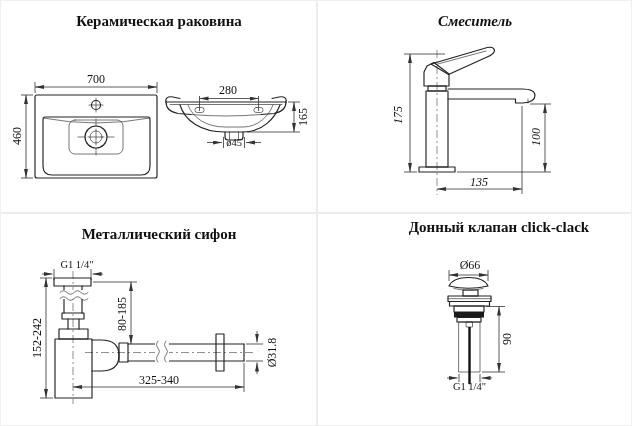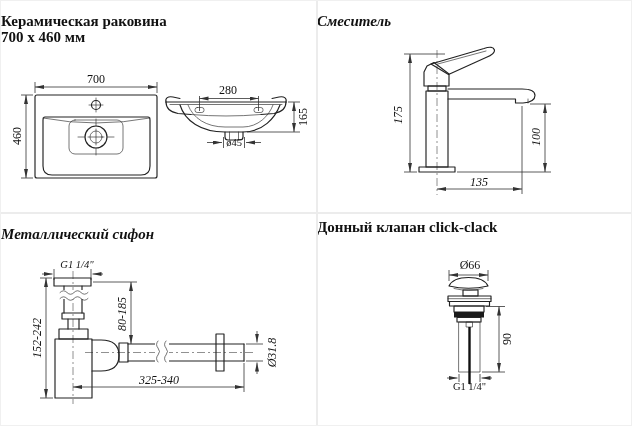--- a/index.html
+++ b/index.html
@@ -3,43 +3,42 @@
 <meta charset="utf-8">
 <style>
   html,body{margin:0;padding:0;background:#fff;}
   #canvas{position:relative;width:632px;height:426px;background:#ffffff;
           font-family:"Liberation Serif","DejaVu Serif",serif;overflow:hidden;
           border:1px solid #f0f0f0;box-sizing:border-box;}
   .divider-v{position:absolute;left:315px;top:0;width:2px;height:426px;background:#ececec;}
   .divider-h{position:absolute;left:0;top:211px;width:632px;height:2px;background:#ececec;}
   .quad{position:absolute;width:316px;height:213px;}
   #q-sink{left:0;top:0;} #q-mixer{left:316px;top:0;font-style:italic;}
-  #q-siphon{left:0;top:213px;font-style:italic;} #q-valve{left:316px;top:206px;padding-left:48px;}
-  .qtitle{position:absolute;left:0;top:12px;width:100%;text-align:left;
+  #q-siphon{left:0;top:213px;} #q-valve{left:316px;top:206px;padding-left:48px;}
+  .qtitle{position:absolute;left:0;top:12px;width:100%;text-align:center;
           font-weight:bold;font-size:15px;line-height:16px;color:#111;}
   .quad svg{position:absolute;left:0;top:0;}
   svg .dl{fill:none;stroke:#222;stroke-width:1.15;stroke-linejoin:round;stroke-linecap:round;}
   svg .dt{fill:none;stroke:#2b2b2b;stroke-width:.65;stroke-linejoin:round;stroke-linecap:round;}
   svg .dim{fill:none;stroke:#333;stroke-width:.8;}
   svg .cl{fill:none;stroke:#555;stroke-width:.65;stroke-dasharray:8 3 2 3;}
   svg .brk{fill:#fff;stroke:none;}
   svg text.t{font-family:"Liberation Serif","DejaVu Serif",serif;font-size:12px;fill:#111;
              text-anchor:middle;dominant-baseline:central;}
   svg text.s{font-family:"Liberation Serif","DejaVu Serif",serif;font-size:10.5px;fill:#111;
              text-anchor:middle;dominant-baseline:central;}
 </style>
 </head>
 <body>
 
 <div id="canvas">
 
   <div class="quad" id="q-sink">
     <div class="qtitle">
       <div>Керамическая раковина</div>
-      <div>700 x 460 мм</div>
     </div>
     <svg width="316" height="213" viewBox="0 0 316 213">
       <defs>
         <marker id="q1e" orient="auto" markerUnits="userSpaceOnUse" markerWidth="10" markerHeight="6" refX="9" refY="2">
             <path d="M0,0L9,2L0,4Z" fill="#333"></path>
           </marker>
         <marker id="q1s" orient="auto-start-reverse" markerUnits="userSpaceOnUse" markerWidth="10" markerHeight="6" refX="9" refY="2">
             <path d="M0,0L9,2L0,4Z" fill="#333"></path>
           </marker>
       </defs>

